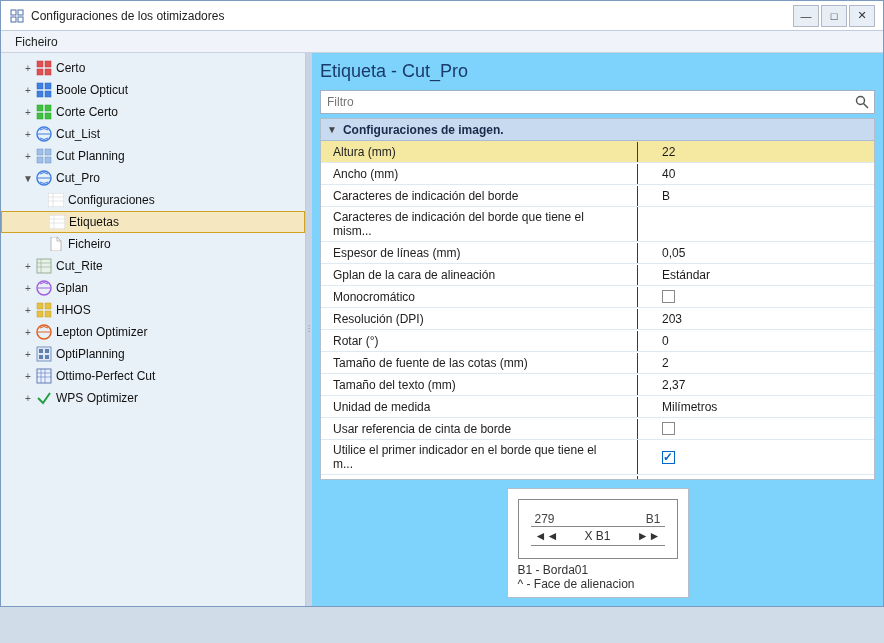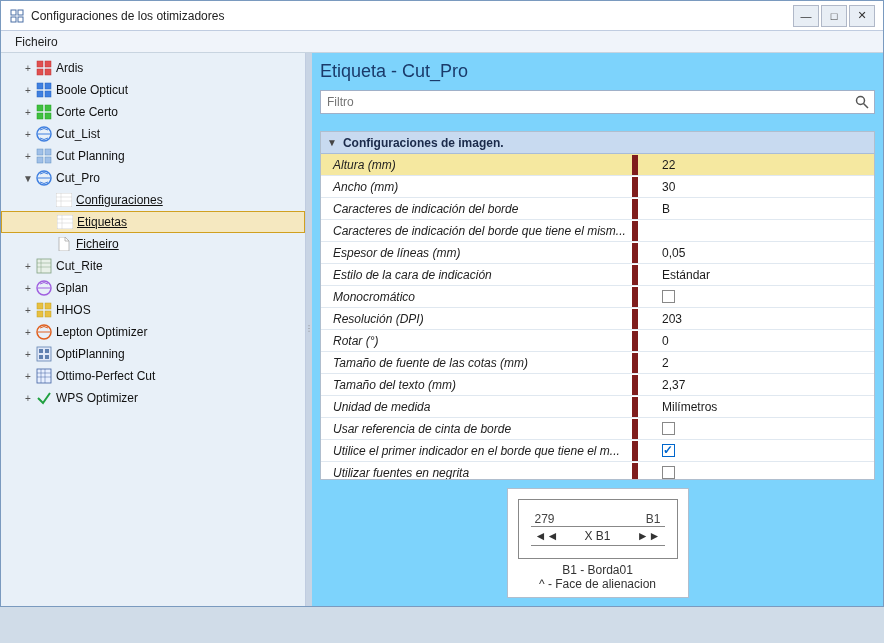--- a/index.html
+++ b/index.html
@@ -21,51 +21,51 @@
 
     
     .sidebar { width: 305px; background: #e8f0f8; border-right: 1px solid #c0cce0; overflow-y: auto; padding: 4px 0; }
     .tree-item { display: flex; align-items: center; height: 22px; padding-left: 4px; cursor: pointer; color: #111; white-space: nowrap; }
     .tree-item.highlighted { background: #f5e8c0; border: 1px solid #d0a020; }
 
     .tree-toggle { width: 14px; height: 14px; display: flex; align-items: center; justify-content: center; font-size: 10px; color: #555; cursor: pointer; flex-shrink: 0; }
     .tree-icon { width: 18px; height: 18px; display: flex; align-items: center; justify-content: center; flex-shrink: 0; margin-right: 3px; }
     .tree-label { font-size: 12px; }
     .level-1 { padding-left: 20px; }
-    .level-2 { padding-left: 40px; text-decoration: underline; }
+    .level-2 { padding-left: 32px; }
 
     
     .right-panel { flex: 1; background: #7dd3fc; display: flex; flex-direction: column; padding: 8px; overflow: hidden; }
     .panel-title { font-size: 18px; font-weight: 300; color: #1a3a6a; margin-bottom: 8px; }
 
-    .search-bar { display: flex; align-items: center; border: 1px solid #a0b0c8; background: white; height: 24px; margin-bottom: 17px; }
+    .search-bar { display: flex; align-items: center; border: 1px solid #a0b0c8; background: white; height: 24px; margin-bottom: 4px; }
     .search-input { flex: 1; border: none; outline: none; padding: 2px 6px; font-size: 12px; background: transparent; }
     .search-icon { width: 24px; height: 24px; display: flex; align-items: center; justify-content: center; color: #555; font-size: 14px; }
 
     .config-table { flex: 1; overflow-y: auto; border: 1px solid #b0bece; background: white; }
     .section-header { background: #c8daf0; display: flex; align-items: center; height: 22px; padding: 0 6px; font-weight: 600; color: #1a2a4a; font-size: 12px; cursor: pointer; border-bottom: 1px solid #a8bcd8; }
     .section-toggle { margin-right: 6px; font-size: 10px; color: #444; }
 
     .config-row { display: flex; align-items: center; min-height: 22px; border-bottom: 1px solid #e0e8f0; }
     .config-row.highlighted { background: #f5e8a0; }
-    .config-label { flex: 1; padding: 3px 6px 3px 12px; color: #222; font-size: 12px; border-right: 6px solid #7f1d1d; font-style: italic; }
+    .config-label { flex: 1; padding: 3px 18px 3px 12px; color: #222; font-size: 12px; border-right: 1px solid #7f1d1d; }
     .config-value { width: 220px; padding: 3px 8px; color: #1a1a1a; font-size: 12px; display: flex; align-items: center; margin-left: 16px; }
 
     
     .checkbox-unchecked { width: 13px; height: 13px; border: 1px solid #888; background: white; display: inline-block; }
     .checkbox-checked { width: 13px; height: 13px; border: 1px solid #0066cc; background: white; display: inline-block; position: relative; }
     .checkbox-checked::after { content: '✓'; position: absolute; top: -2px; left: 0; font-size: 12px; color: #0066cc; font-weight: bold; }
 
     
     .preview-area { margin-top: 8px; display: flex; justify-content: center; }
     .preview-box { background: white; border: 1px solid #b0bece; padding: 6px 10px; min-width: 180px; text-align: center; font-size: 11px; color: #333; }
     .preview-inner { border: 1px solid #888; margin: 4px auto; padding: 12px; width: 160px; }
     .preview-top { display: flex; justify-content: space-between; font-size: 10px; color: #444; padding: 0 4px; }
     .preview-mid { display: flex; align-items: center; justify-content: space-between; border-top: 1px solid #888; border-bottom: 1px solid #888; padding: 2px 4px; font-size: 10px; }
-    .preview-bottom { font-size: 10px; color: #333; margin-top: 0; text-align: center; }
+    .preview-bottom { font-size: 10px; color: #333; margin-top: 0; text-align: left; }
 
     
     ::-webkit-scrollbar { width: 8px; height: 8px; }
     ::-webkit-scrollbar-track { background: #e0e8f0; }
     ::-webkit-scrollbar-thumb { background: #a0b4cc; border-radius: 2px; }
 
     
     .resize-handle { width: 6px; background: #c8d4e4; display: flex; align-items: center; justify-content: center; cursor: col-resize; }
     .resize-dots { color: #888; font-size: 8px; line-height: 0.6; }
   </style>
@@ -104,21 +104,21 @@
       <div class="tree-item level-1">
         <span class="tree-toggle">+</span>
         <span class="tree-icon">
           <svg width="16" height="16" viewBox="0 0 16 16">
               <rect x="1" y="1" width="6" height="6" fill="#e05050" stroke="#c03030" stroke-width="0.5"></rect>
               <rect x="9" y="1" width="6" height="6" fill="#e05050" stroke="#c03030" stroke-width="0.5"></rect>
               <rect x="1" y="9" width="6" height="6" fill="#e05050" stroke="#c03030" stroke-width="0.5"></rect>
               <rect x="9" y="9" width="6" height="6" fill="#e05050" stroke="#c03030" stroke-width="0.5"></rect>
             </svg>
         </span>
-        <span class="tree-label">Ardis</span>
+        <span class="tree-label">Certo</span>
       </div>
 
       <div class="tree-item level-1">
         <span class="tree-toggle">+</span>
         <span class="tree-icon">
           <svg width="16" height="16" viewBox="0 0 16 16">
               <rect x="1" y="1" width="6" height="6" fill="#4080e0" stroke="#2060c0" stroke-width="0.5"></rect>
               <rect x="9" y="1" width="6" height="6" fill="#4080e0" stroke="#2060c0" stroke-width="0.5"></rect>
               <rect x="1" y="9" width="6" height="6" fill="#4080e0" stroke="#2060c0" stroke-width="0.5"></rect>
               <rect x="9" y="9" width="6" height="6" fill="#4080e0" stroke="#2060c0" stroke-width="0.5"></rect>
@@ -333,40 +333,40 @@
           <span>Configuraciones de imagen.</span>
         </div>
 
         <div class="config-row highlighted">
           <div class="config-label">Altura (mm)</div>
           <div class="config-value">22</div>
         </div>
 
         <div class="config-row">
           <div class="config-label">Ancho (mm)</div>
-          <div class="config-value">30</div>
+          <div class="config-value">40</div>
         </div>
 
         <div class="config-row">
           <div class="config-label">Caracteres de indicación del borde</div>
           <div class="config-value">B</div>
         </div>
 
         <div class="config-row">
           <div class="config-label">Caracteres de indicación del borde que tiene el mism...</div>
           <div class="config-value"></div>
         </div>
 
         <div class="config-row">
           <div class="config-label">Espesor de líneas (mm)</div>
           <div class="config-value">0,05</div>
         </div>
 
         <div class="config-row">
-          <div class="config-label">Estilo de la cara de indicación</div>
+          <div class="config-label">Gplan de la cara de alineación</div>
           <div class="config-value">Estándar</div>
         </div>
 
         <div class="config-row">
           <div class="config-label">Monocromático</div>
           <div class="config-value">
             <span class="checkbox-unchecked"></span>
           </div>
         </div>
 

